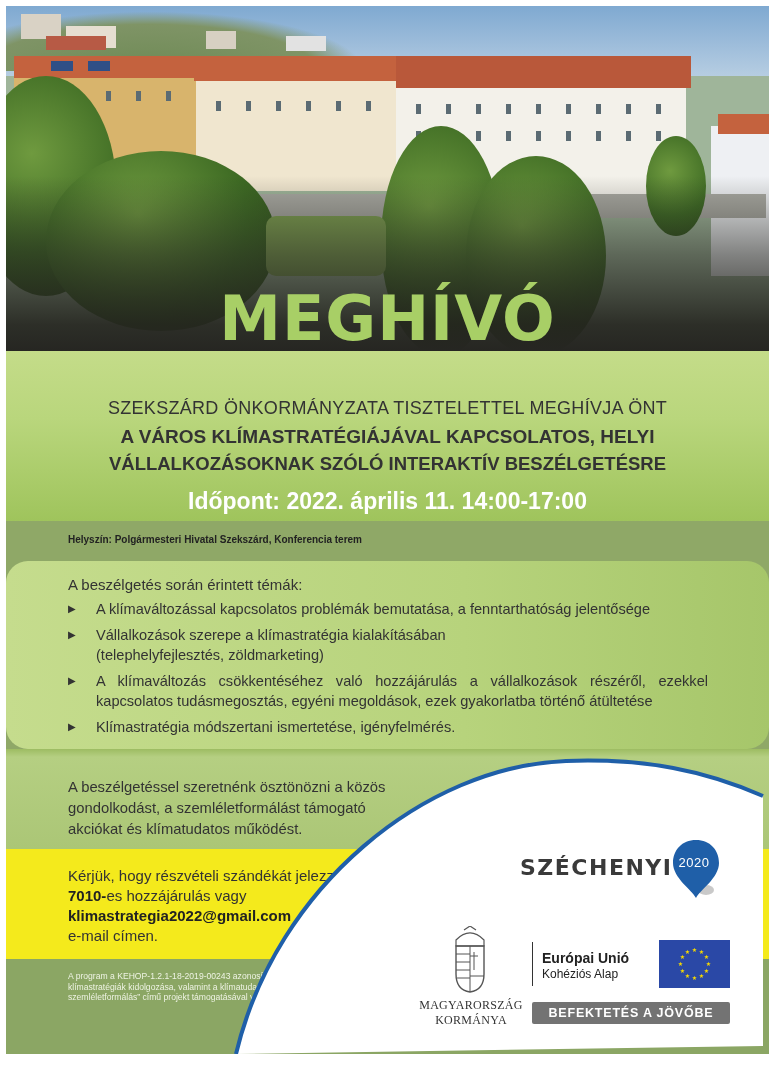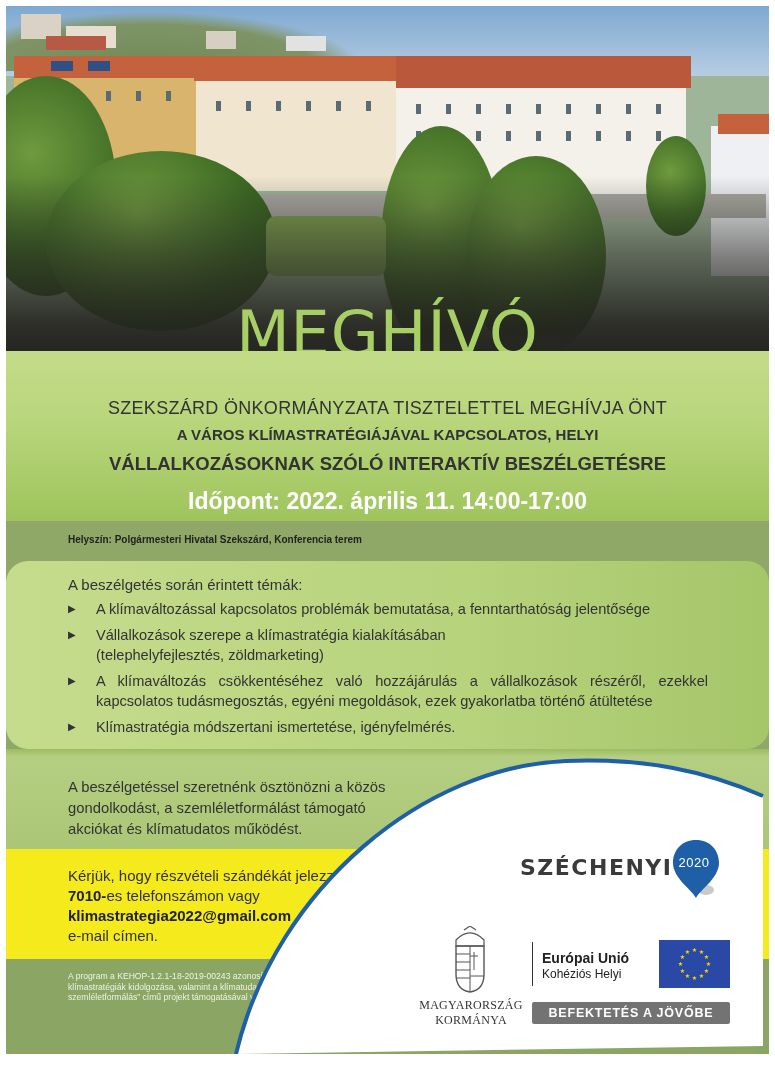--- a/index.html
+++ b/index.html
@@ -10,27 +10,27 @@
   .photo { position:absolute; left:0; top:0; width:763px; height:345px; overflow:hidden;
     background: linear-gradient(#8fb4d6 0px, #a9c6e0 60px, #9fb59a 70px); }
   .sky { position:absolute; left:0; top:0; width:100%; height:70px; background:linear-gradient(#7fa9d1,#b6cde2); }
   .hill { position:absolute; left:0; top:5px; width:360px; height:60px; background:radial-gradient(ellipse at 40% 100%, #6e8a55 0%, #7f9466 55%, rgba(0,0,0,0) 70%); }
   .bld { position:absolute; }
   .roof { position:absolute; background:#c4623e; }
   .win { position:absolute; width:5px; height:10px; background:#5b6b73; }
   .tree { position:absolute; border-radius:50%; background:radial-gradient(circle at 40% 35%, #6f9a3f, #3d6a23 60%, #2e4f1a); }
   .photo-fade { position:absolute; left:0; top:170px; width:100%; height:175px;
     background:linear-gradient(rgba(40,40,35,0) 0%, rgba(40,40,35,0.55) 45%, rgba(35,35,30,0.92) 85%, #262622 100%); }
-  .title { position:absolute; left:0; width:763px; top:296px; text-align:center; font-family:"DejaVu Sans", sans-serif; font-weight:normal; font-size:62px; letter-spacing:1px; color:#a8cf66; line-height:64px; }
+  .title { position:absolute; left:0; width:763px; top:281px; text-align:center; font-family:"DejaVu Sans", sans-serif; font-weight:bold; font-size:62px; letter-spacing:1px; color:#a8cf66; line-height:64px; }
 
   
   .green-top { position:absolute; left:0; top:345px; width:763px; height:170px; background:linear-gradient(180deg,#c4dc89 0%, #b9d67c 40%, #9fc45c 100%); }
   .intro { position:absolute; left:0; width:763px; text-align:center; color:#333; }
   .intro .l1 { position:absolute; top:47px; width:100%; font-size:18px; letter-spacing:0.3px; }
-  .intro .l2 { position:absolute; top:75px; width:100%; font-size:15px; font-weight:bold; }
+  .intro .l2 { position:absolute; top:75px; width:100%; font-size:19px; font-weight:bold; }
   .intro .l3 { position:absolute; top:102px; width:100%; font-size:18.5px; font-weight:bold; }
   .date { position:absolute; top:137px; width:100%; text-align:center; font-size:23px; font-weight:bold; color:#ffffff; }
   .venue { position:absolute; left:62px; top:183px; font-size:10px; font-weight:bold; color:#222; }
 
   .topics { position:absolute; left:0; top:555px; width:763px; height:188px; background:linear-gradient(90deg,#c5dc8d 0%, #b7d37c 60%, #a6c66a 100%);border-radius:22px; }
   .topics .head { position:absolute; left:62px; top:15px; font-size:15px; color:#333; }
   .topics ul { list-style:none; margin:0; padding:0; position:absolute; left:62px; top:38px; width:640px; }
   .topics li { position:relative; padding-left:28px; font-size:14.6px; color:#333; line-height:20px; margin-bottom:6px; text-align:justify; }
   .topics li .bullet { position:absolute; left:0; top:0; font-size:10px; color:#333; line-height:20px; }
 
@@ -148,21 +148,21 @@
       <li><span class="bullet">▶</span><span>Klímastratégia módszertani ismertetése, igényfelmérés.</span></li>
     </ul>
   </div>
 
   <div class="mid">
     <div class="txt">A beszélgetéssel szeretnénk ösztönözni a közös gondolkodást, a szemléletformálást támogató akciókat és klímatudatos működést.</div>
   </div>
 
   <div class="yellow">
     <div class="txt">
-      <span>Kérjük, hogy részvételi szándékát jelezze a </span><b>30/711-7010-</b><span>es telefonszámon vagy</span><br>
+      <span>Kérjük, hogy részvételi szándékát jelezze a </span><b>30/711-7010-</b><span>es hozzájárulás vagy</span><br>
       <b>klimastrategia2022@gmail.com</b><br>
       <span>e-mail címen.</span>
     </div>
   </div>
 
   <div class="bottom">
     <div class="txt">A program a KEHOP-1.2.1-18-2019-00243 azonosítószámú „Helyi klímastratégiák kidolgozása, valamint a klímatudatosságot erősítő szemléletformálás” című projekt támogatásával valósul meg.</div>
   </div>
 
   <div class="logos">
@@ -189,21 +189,21 @@
         <line x1="7" y1="52" x2="20" y2="52" stroke="#555"></line>
       <path d="M20 30 L28 30 M24 26 L24 44 M20 50 L34 50" stroke="#555" stroke-width="1"></path>
     </svg>
     <div class="gov">
       <div>MAGYARORSZÁG</div>
       <div>KORMÁNYA</div>
     </div>
 
     <div class="divider"></div>
     <div class="eu1">Európai Unió</div>
-    <div class="eu2">Kohéziós Helyi</div>
+    <div class="eu2">Kohéziós Alap</div>
 
     <div class="flag">
       <svg width="71" height="48" viewBox="0 0 71 48">
         <g fill="#f5d800" font-size="6" font-family="DejaVu Sans, sans-serif" text-anchor="middle">
           <text x="35.5" y="12">★</text>
           <text x="42.5" y="14">★</text>
           <text x="47.5" y="19">★</text>
           <text x="49.5" y="26">★</text>
           <text x="47.5" y="33">★</text>
           <text x="42.5" y="38">★</text>

